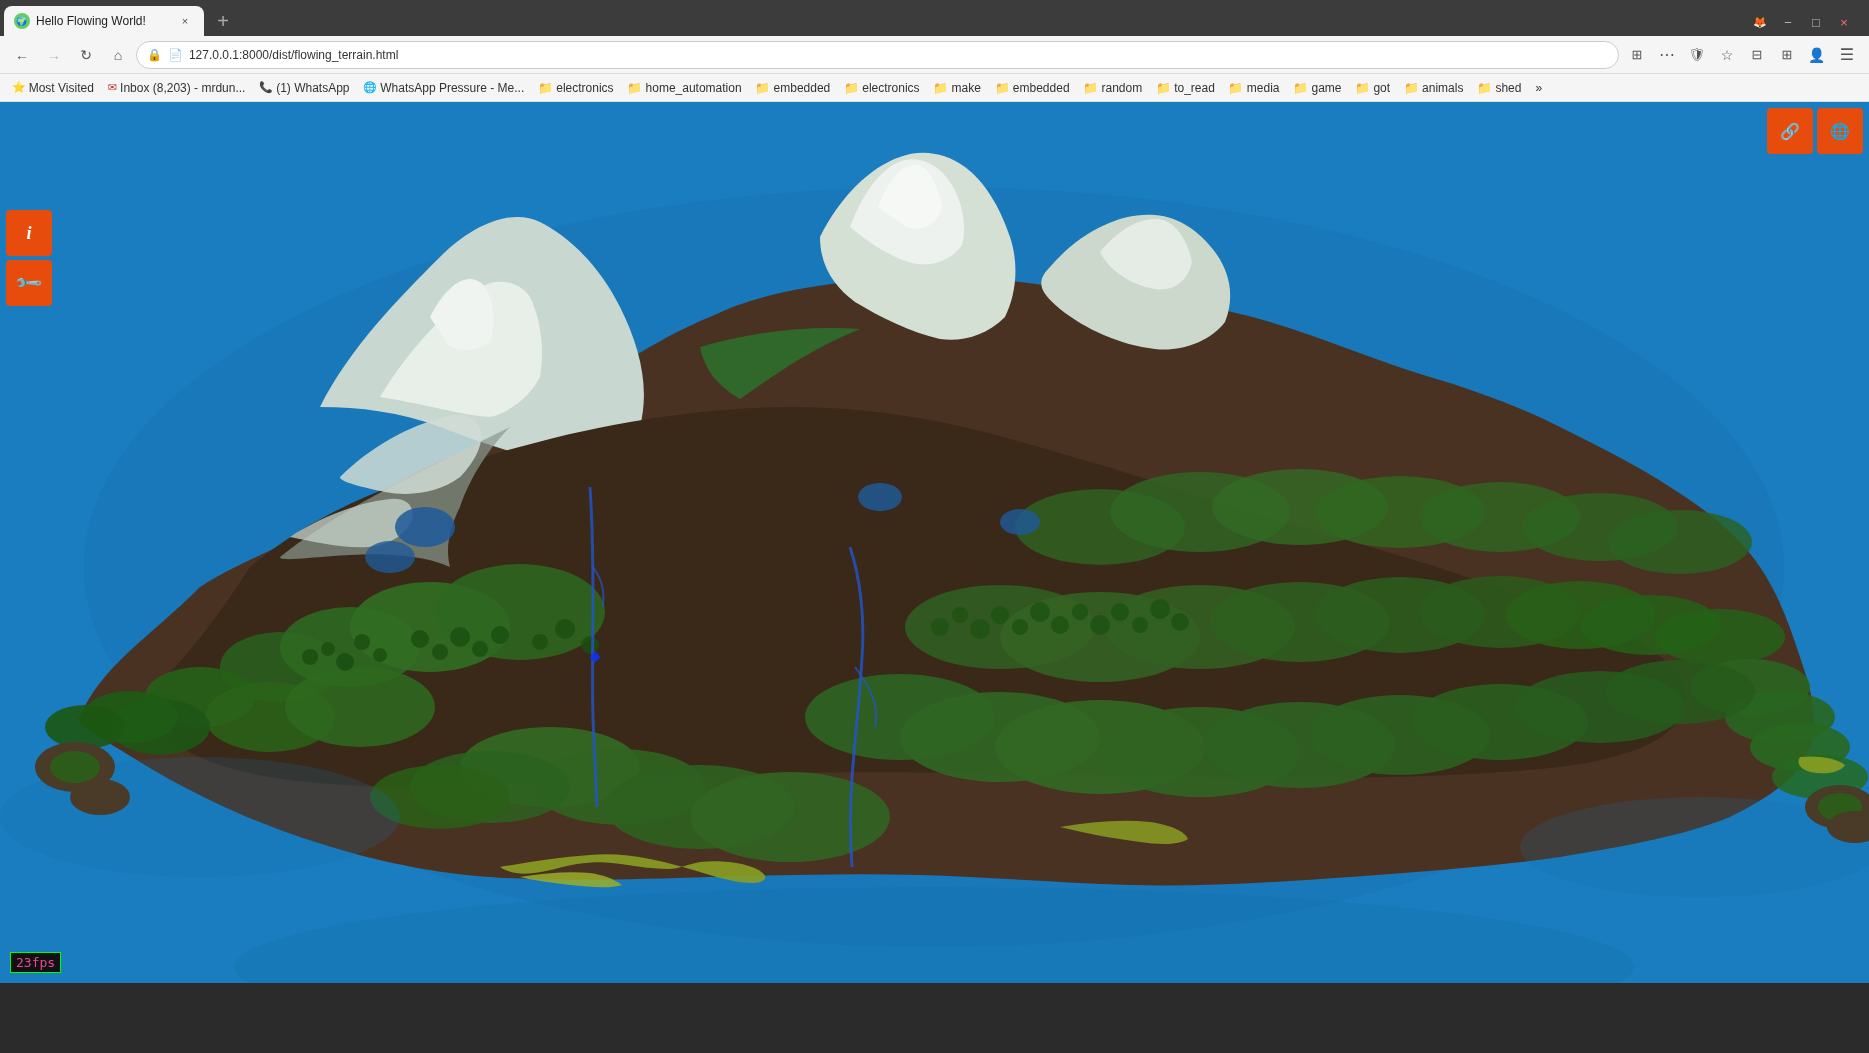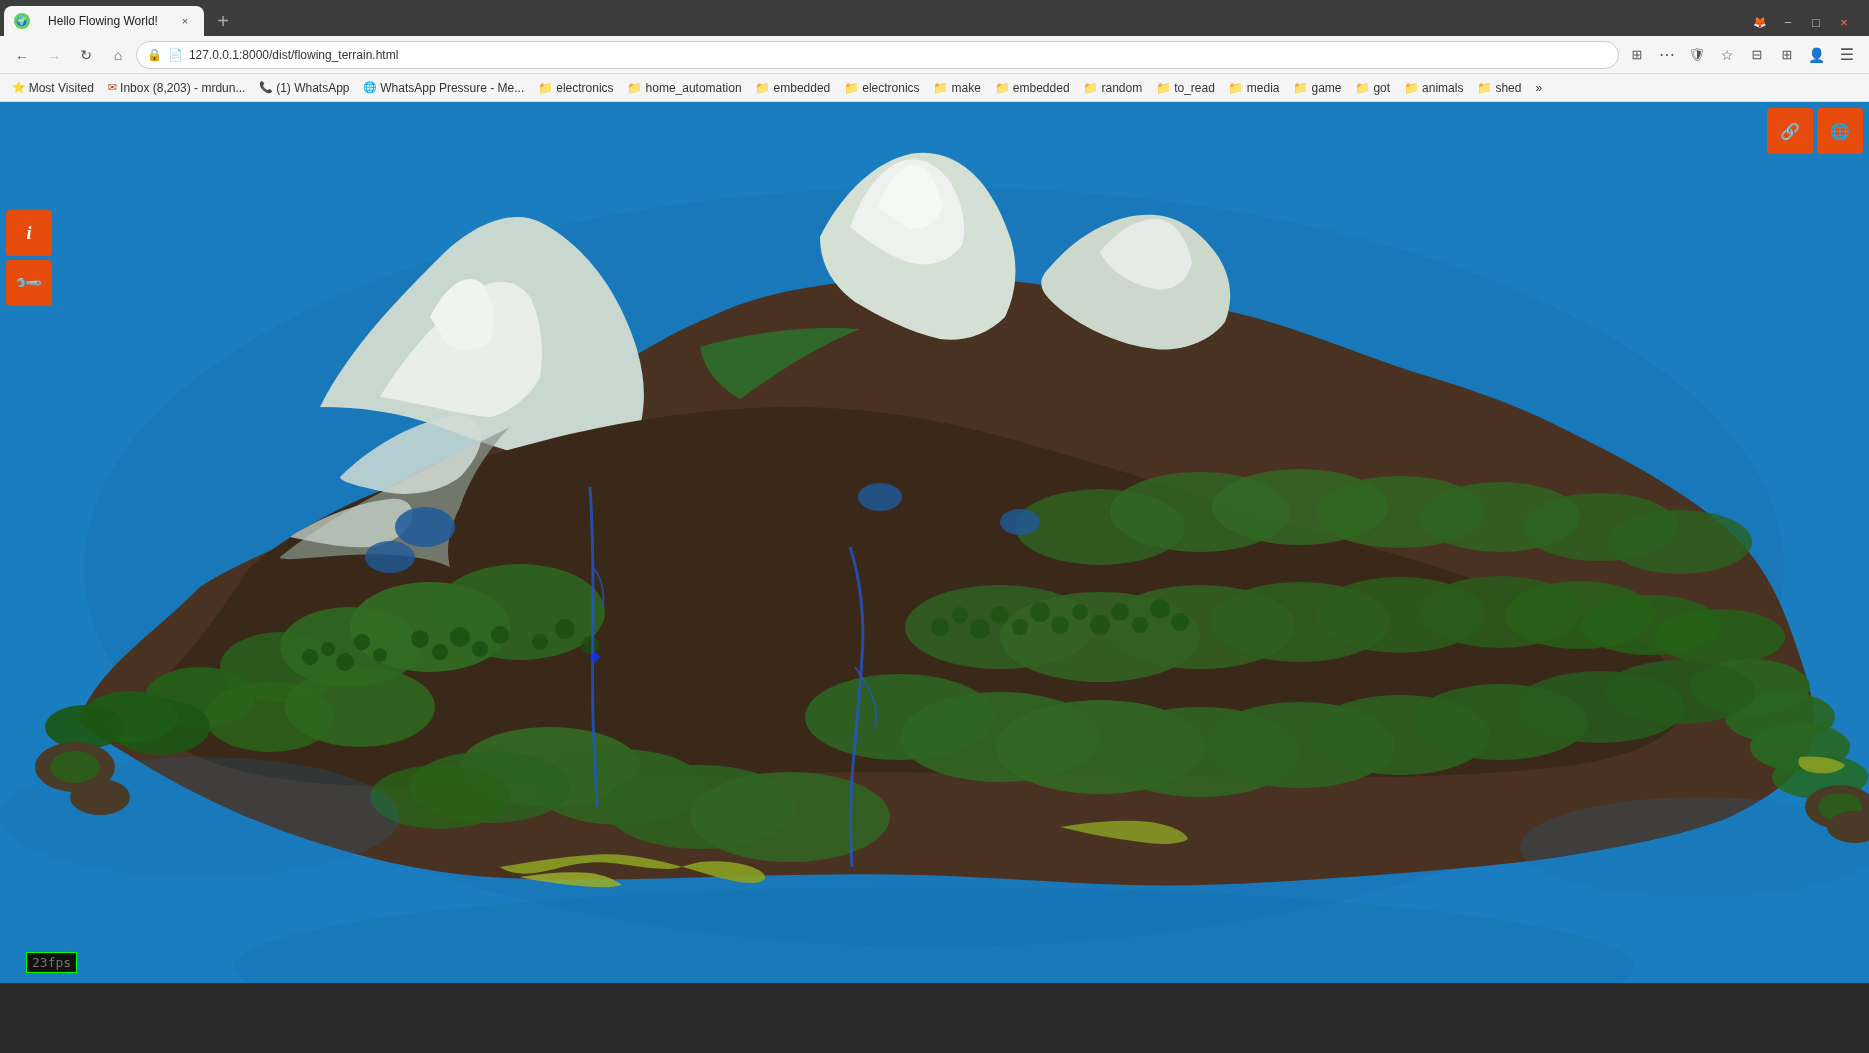--- a/index.html
+++ b/index.html
@@ -28,21 +28,21 @@
       position: relative;
     }
     .tab-favicon {
       width: 16px; height: 16px;
       background: #6c6;
       border-radius: 50%;
       flex-shrink: 0;
       display: flex; align-items: center; justify-content: center;
       font-size: 9px; color: white;
     }
-    .tab-title { flex: 1; overflow: hidden; text-overflow: ellipsis; white-space: nowrap; font-size: 12px; text-align: center; }
+    .tab-title { flex: 1; overflow: hidden; text-overflow: ellipsis; white-space: nowrap; font-size: 12px; }
     .tab-close {
       width: 18px; height: 18px;
       border-radius: 50%;
       display: flex; align-items: center; justify-content: center;
       font-size: 11px; color: #555; cursor: pointer;
       flex-shrink: 0;
     }
     .new-tab-btn {
       width: 30px; height: 30px;
       display: flex; align-items: center; justify-content: center;
@@ -141,23 +141,23 @@
       background: #e84c0d;
       border: none; border-radius: 4px;
       display: flex; align-items: center; justify-content: center;
       cursor: pointer; color: white; font-size: 20px;
     }
 
     
     .fps-counter {
       position: absolute;
       bottom: 10px;
-      left: 26px;
+      left: 10px;
       background: #111;
-      color: #737373;
+      color: #ec4899;
       font-size: 13px;
       font-family: monospace;
       padding: 2px 5px;
       border: 1px solid #0f0;
       z-index: 10;
     }
 
     
     .main-viewport {
       position: relative;

